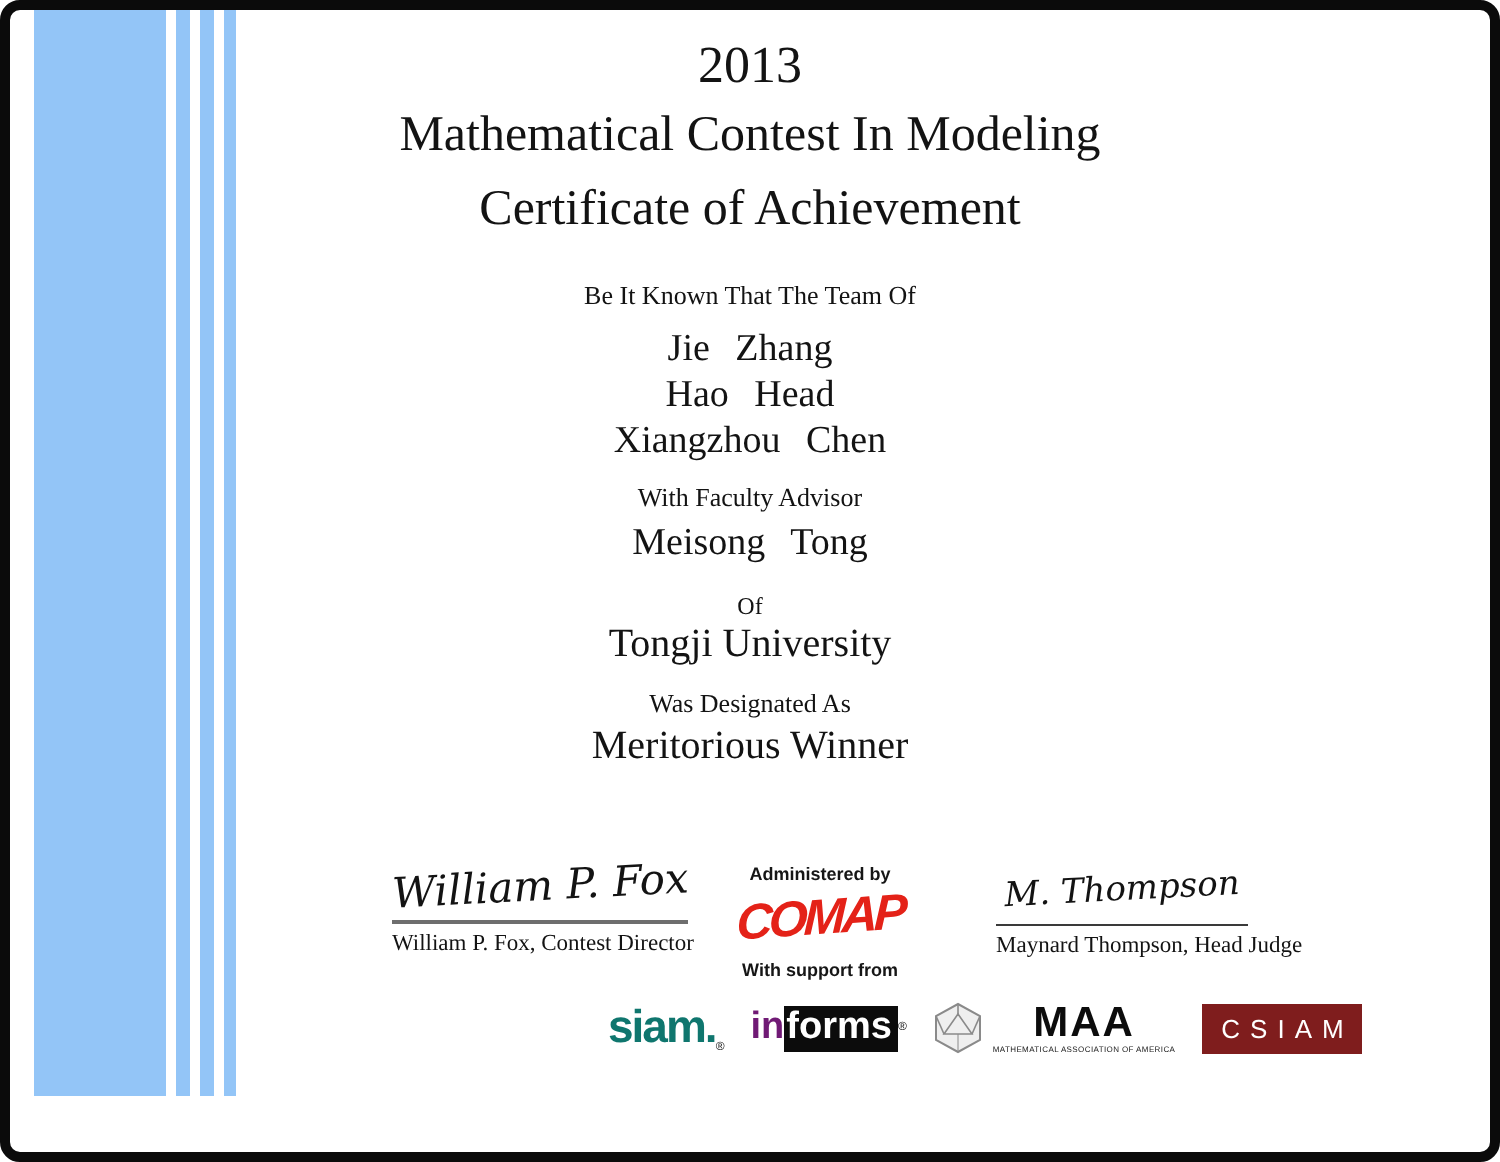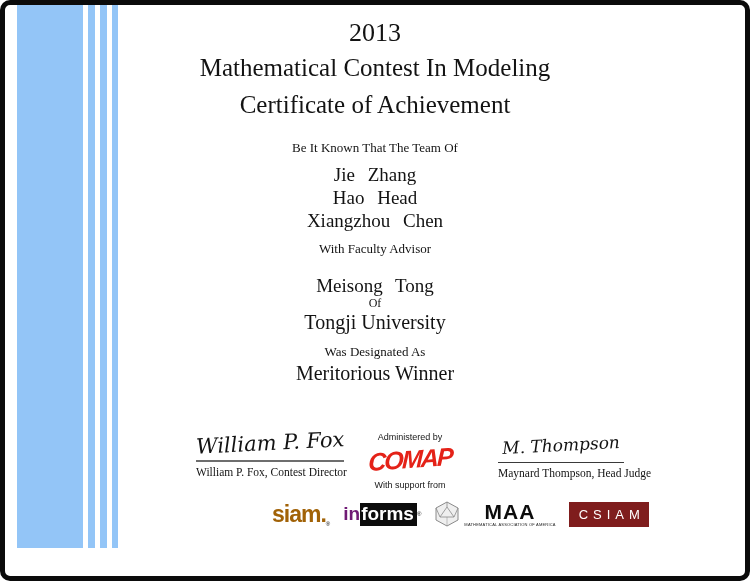--- a/index.html
+++ b/index.html
@@ -13,46 +13,46 @@
   .stripe.s3{left:112px;width:6px;}
   .cline{position:absolute;left:0;width:100%;text-align:center;line-height:1.15;white-space:nowrap;}
   .year{top:18px;font-size:26px;}
   .title1{top:54px;font-size:25px;}
   .title2{top:91px;font-size:25px;}
   .small{font-size:13px;}
   .team-intro{top:141px;}
   .names{top:163px;font-size:19px;}
   .names div{line-height:23px;word-spacing:8px;}
   .advisor-intro{top:242px;}
-  .advisor-name{top:275px;font-size:19px;word-spacing:8px;font-family:Liberation Serif, serif;}
+  .advisor-name{top:261px;font-size:19px;word-spacing:8px;font-family:Liberation Serif, serif;}
   .of-label{top:297px;font-size:12px;}
   .institution{top:311px;font-size:20px;}
   .designation-intro{top:345px;}
   .designation{top:362px;font-size:20px;}
   
   .sig-col{position:absolute;text-align:center;}
   .sig-left{left:196px;top:428px;width:148px;}
   .sig-right{left:498px;top:432px;width:126px;}
   .sig-script{font-family:"DejaVu Serif",serif;font-style:italic;font-size:21px;
               transform:rotate(-3deg);white-space:nowrap;line-height:30px;}
   .sig-right .sig-script{font-size:17px;line-height:26px;}
   .sig-line{border-top:2px solid #6e6e6e;margin-top:2px;}
   .sig-right .sig-line{border-top:1px solid #3a3a3a;margin-top:4px;}
   .sig-caption{font-size:11.5px;margin-top:4px;white-space:nowrap;}
   .comap-col{position:absolute;left:352px;top:432px;width:116px;text-align:center;
              font-family:"Liberation Sans",sans-serif;}
-  .admin-by,.support{font-size:9px;font-weight:normal;color:#161616;}
+  .admin-by,.support{font-size:9px;font-weight:bold;color:#161616;}
   .comap-logo{font-size:25px;font-weight:bold;font-style:italic;color:#E42218;
               letter-spacing:-2px;transform:skewX(-6deg) rotate(-4deg);margin:3px 0 6px 0;
               font-family:"Liberation Sans",sans-serif;}
   .support{margin-top:3px;}
   
   .sponsors{position:absolute;left:272px;top:499px;height:30px;display:flex;
             align-items:center;gap:13px;font-family:"Liberation Sans",sans-serif;}
-  .siam{font-size:23px;font-weight:800;letter-spacing:-1px;color:#a16207;}
+  .siam{font-size:23px;font-weight:800;letter-spacing:-1px;color:#0f766e;margin-left:32px;}
   .reg{font-size:6px;vertical-align:sub;color:#0c0c0c;}
   .informs{display:flex;align-items:center;}
   .informs .in{font-size:19px;font-weight:800;color:#701a75;}
   .informs .forms{font-size:19px;font-weight:800;color:#fff;background:#0c0c0c;padding:0 3px 1px 1px;}
   .maa{display:flex;align-items:center;gap:4px;}
   .maa-text{display:flex;flex-direction:column;align-items:center;line-height:1;}
   .maa-name{font-size:21px;font-weight:800;letter-spacing:1px;color:#0c0c0c;}
   .maa-caption{font-size:4px;letter-spacing:.2px;color:#222;margin-top:1px;white-space:nowrap;}
   .csiam{background:#7f1d1d;color:#fff;font-size:13px;letter-spacing:5px;
          padding:5px 4px 5px 10px;font-weight:500;}

